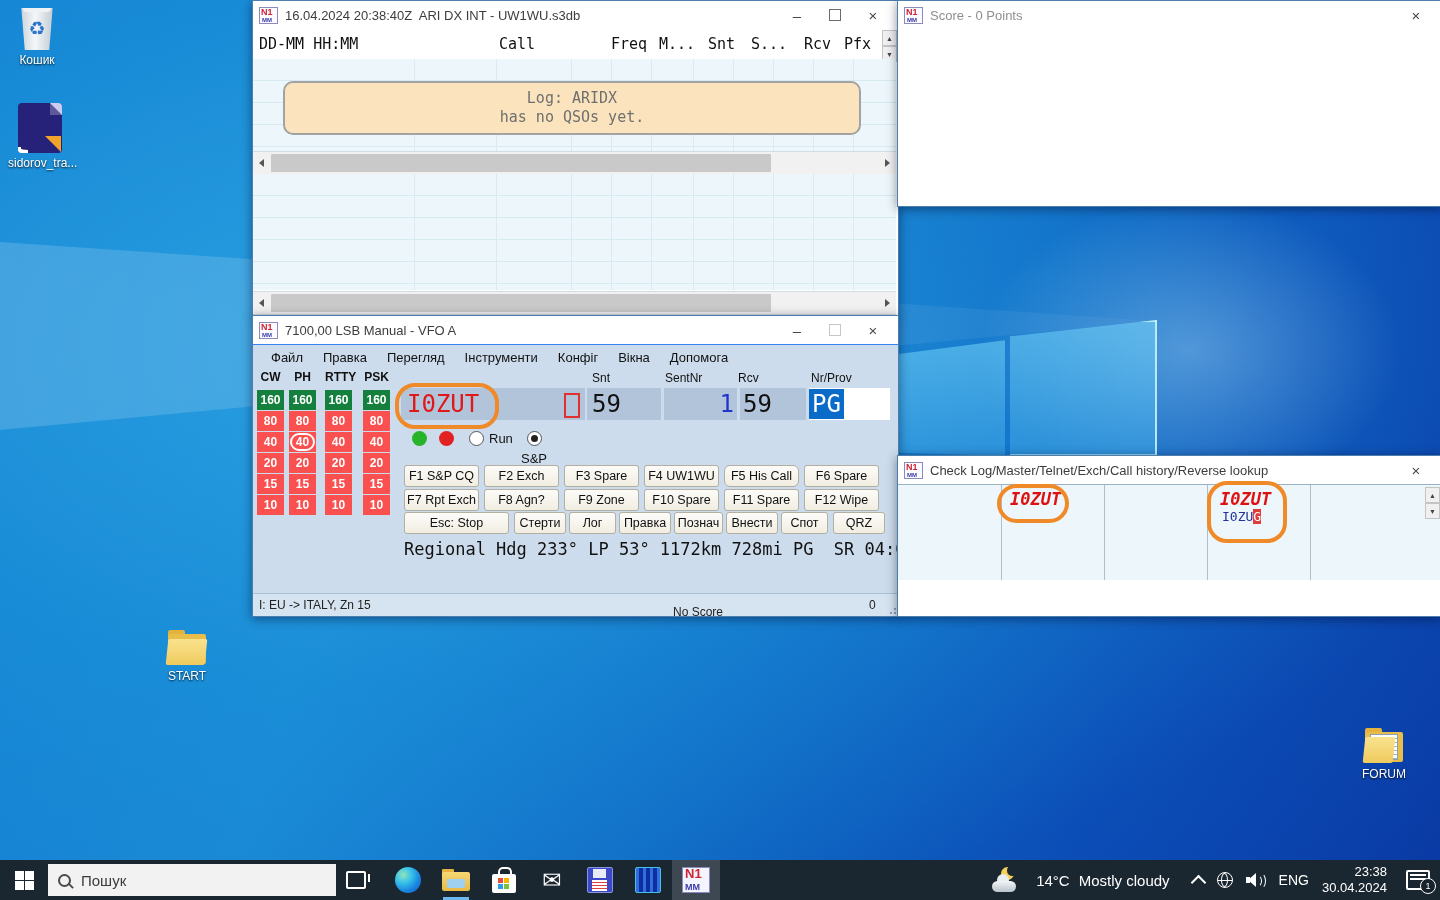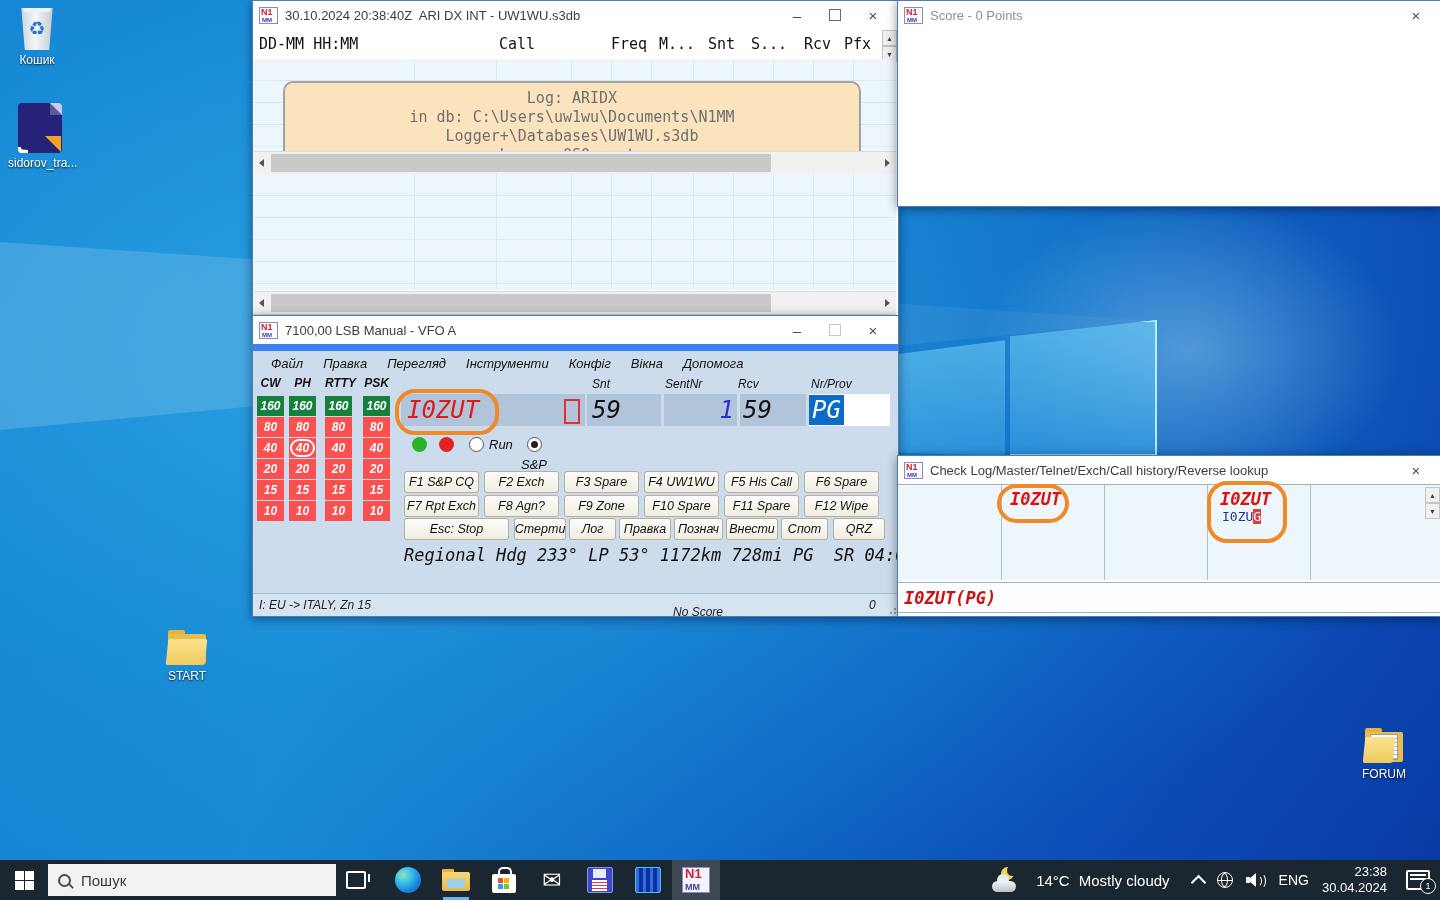--- a/index.html
+++ b/index.html
@@ -84,21 +84,21 @@
   .hs-thumb{position:absolute;top:2px;height:18px;background:#c9c9c9;border-radius:1px;}
   .msgbox{position:absolute;background:#fbe4bd;border:2px solid #a2a2a2;border-radius:10px;color:#6f6f6f;font-size:15px;text-align:center;padding:6px 10px;box-sizing:border-box;line-height:19px;}
 
   
   .score-body{position:absolute;left:0;right:0;top:28px;bottom:0;background:#cfe1f0;border-top:1px solid #9ab2c6;}
   .score-line{position:absolute;left:7px;font-family:"DejaVu Sans Mono",monospace;font-size:14px;color:#111;white-space:pre;}
   .btn{background:linear-gradient(#fdfdfd,#eef0f2);border:1px solid #6f94b8;font-size:12px;color:#111;display:flex;align-items:center;justify-content:center;}
   .btn.focus{border:2px solid #3a7bd0;}
 
   
-  .entry-body{position:absolute;left:0;right:0;top:28px;bottom:0;background:#cddcec;border-top:7px solid #3b82f6;font-style:italic;}
+  .entry-body{position:absolute;left:0;right:0;top:28px;bottom:0;background:#cddcec;border-top:1px solid #3b82f6;}
   .menubar{position:absolute;left:0;right:0;top:0;height:25px;display:flex;align-items:center;padding-left:8px;font-size:13px;color:#111;}
   .menubar span{padding:0 10px;}
   .mode-label{position:absolute;top:25px;height:16px;width:27px;text-align:center;font-weight:bold;font-size:12px;color:#111;}
   .band-btn{position:absolute;width:27px;height:20px;display:flex;align-items:center;justify-content:center;color:#fff;font-weight:bold;font-size:12px;background:#fb5050;}
   .band-btn.green{background:#15803d;}
   .band-btn.sel::after{content:"";position:absolute;inset:1px;border:2px solid #fff;border-radius:11px;}
   .fieldlab{position:absolute;top:26px;font-size:12px;color:#111;}
   .fbox{position:absolute;top:43px;height:32px;background:#b2c4da;display:flex;align-items:center;font-family:"DejaVu Sans Mono",monospace;font-size:24px;color:#111;box-sizing:border-box;}
   .cursorbox{position:absolute;border:2px solid #e03030;width:12px;height:21px;}
   .oval{position:absolute;border:4px solid #f08a28;border-radius:20px;}
@@ -215,21 +215,21 @@
       </div>
     <div class="lbl">FORUM</div>
   </div>
 
   <div class="window" style="left:252px;top:0;width:645px;height:315px;">
     <div class="titlebar">
       <div class="n1mm-ico">
           <b>N1</b>
           <i>MM</i>
         </div>
-      <span class="title">30.10.2024 20:38:40Z  ARI DX INT - UW1WU.s3db</span>
+      <span class="title">16.04.2024 20:38:40Z  ARI DX INT - UW1WU.s3db</span>
       <div class="winbtns">
         <div class="winbtn">–</div>
         <div class="winbtn">
             <span class="sq"></span>
           </div>
         <div class="winbtn">×</div>
       </div>
     </div>
     <div class="log-cols" id="log-cols">
         <div class="log-col" style="width:194px;text-align:left;">DD-MM HH:MM</div>
@@ -241,21 +241,20 @@
         <div class="log-col" style="width:44px;text-align:right;">Rcv</div>
         <div class="log-col" style="width:40px;text-align:right;">Pfx</div>
       </div>
     <div class="spinner" style="right:1px;top:29px;">
       <div class="spinbtn">▲</div>
       <div class="spinbtn">▼</div>
     </div>
     <div class="gridpane abs" style="left:0;top:58px;width:643px;height:92px;"></div>
     <div class="msgbox mono" style="left:30px;top:80px;width:578px;">
       <div>Log: ARIDX</div>
-      <div>in db: C:\Users\uw1wu\Documents\N1MM Logger+\Databases\UW1WU.s3db</div>
       <div>has no QSOs yet.</div>
     </div>
     <div class="hscroll" style="left:0;top:150px;width:643px;">
       <div class="hs-arrow" style="left:0;">
           <span class="tri left"></span>
         </div>
       <div class="hs-arrow" style="right:0;">
           <span class="tri right"></span>
         </div>
       <div class="hs-thumb" style="left:18px;width:500px;"></div>
@@ -429,23 +428,20 @@
         <span class="check-sub" style="left:14px;top:24px;"><span>I0ZU</span><b>G</b></span>
       </div>
       <div class="check-col" style="flex:1;border-right:none;"></div>
       <div class="oval" style="left:99px;top:-1px;width:64px;height:31px;"></div>
       <div class="oval" style="left:309px;top:-4px;width:72px;height:54px;"></div>
       <div class="spinner" style="right:1px;top:2px;">
         <div class="spinbtn">▲</div>
         <div class="spinbtn">▼</div>
       </div>
     </div>
-    <div class="check-bottom">
-      <span>I0ZUT(PG)</span>
-    </div>
   </div>
 
   <div class="taskbar">
     <div class="tb-start">
       <div class="winlogo">
           <i></i>
           <i></i>
           <i></i>
           <i></i>
         </div>

